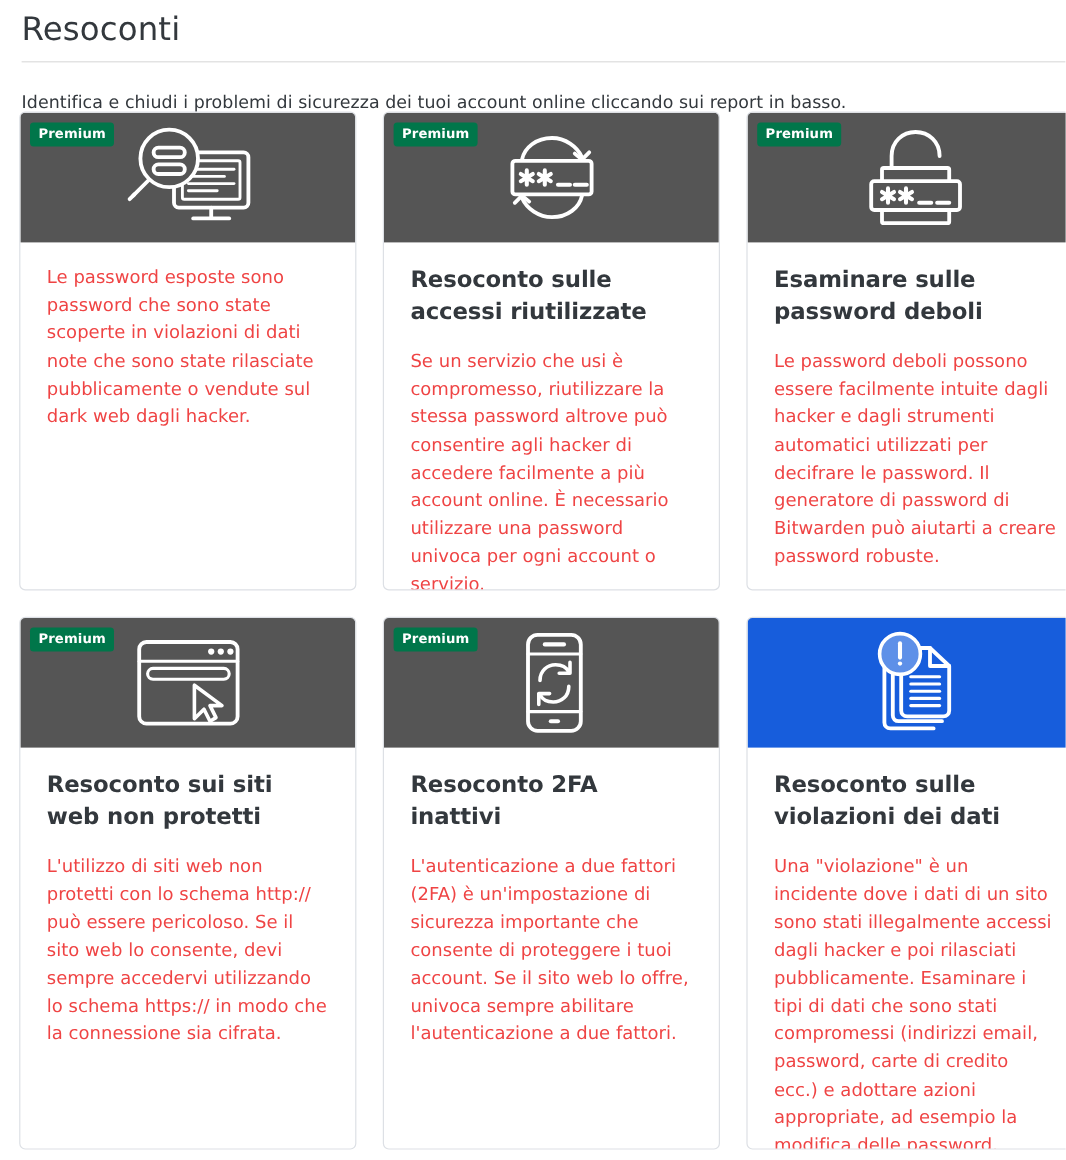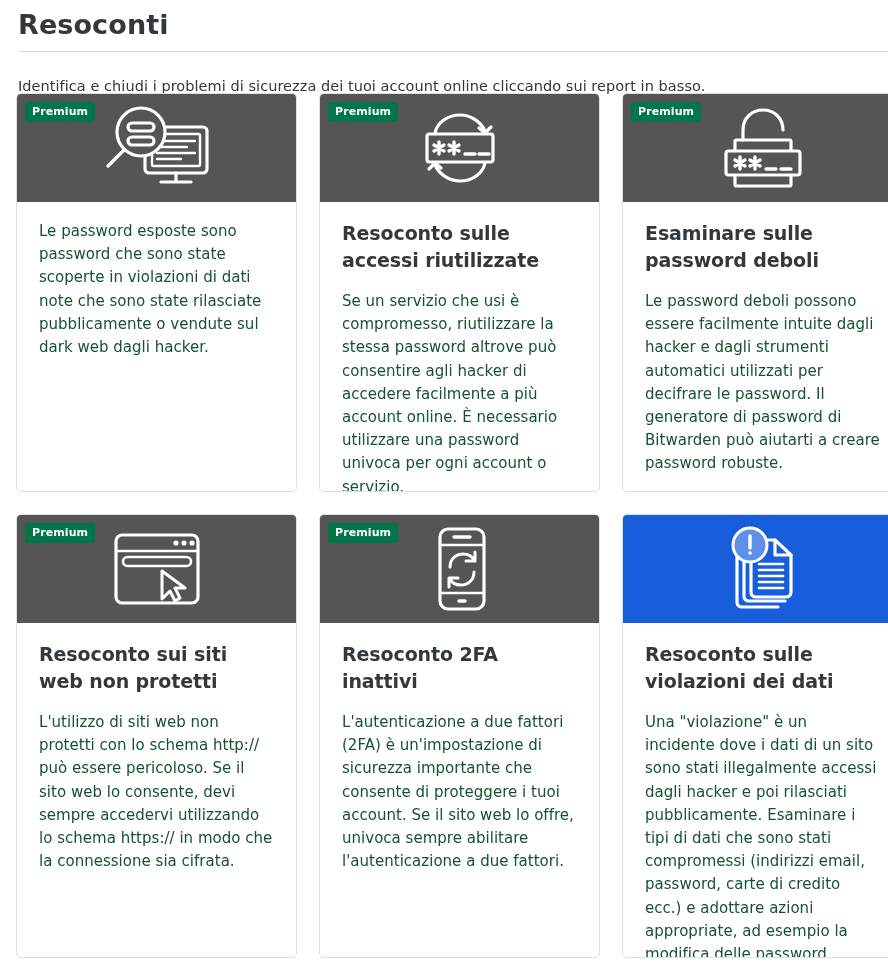--- a/index.html
+++ b/index.html
@@ -15,21 +15,21 @@
     position: relative;
     background: #ffffff;
   }
 
   
   .page-header {
     padding: 8px 0 0 18px;
   }
   .page-title {
     font-size: 27px;
-    font-weight: 700;
+    font-weight: 400;
     color: #33383d;
     line-height: 34px;
     margin: 0;
     letter-spacing: 0.1px;
   }
   .title-rule {
     height: 1px;
     background: #dddddd;
     margin: 9px 0 0 18px;
     width: 870px;
@@ -105,21 +105,21 @@
   .card-heading {
     font-size: 19px;
     font-weight: 700;
     color: #33383d;
     line-height: 27px;
     margin: 0 0 16px 0;
     letter-spacing: -0.1px;
   }
   .card-text {
     font-size: 15px;
-    color: #14532d;
+    color: #ef4444;
     line-height: 23.2px;
     margin: 0;
     letter-spacing: 0.02px;
   }
 </style>
 </head>
 <body>
 
 <div id="page">
 

